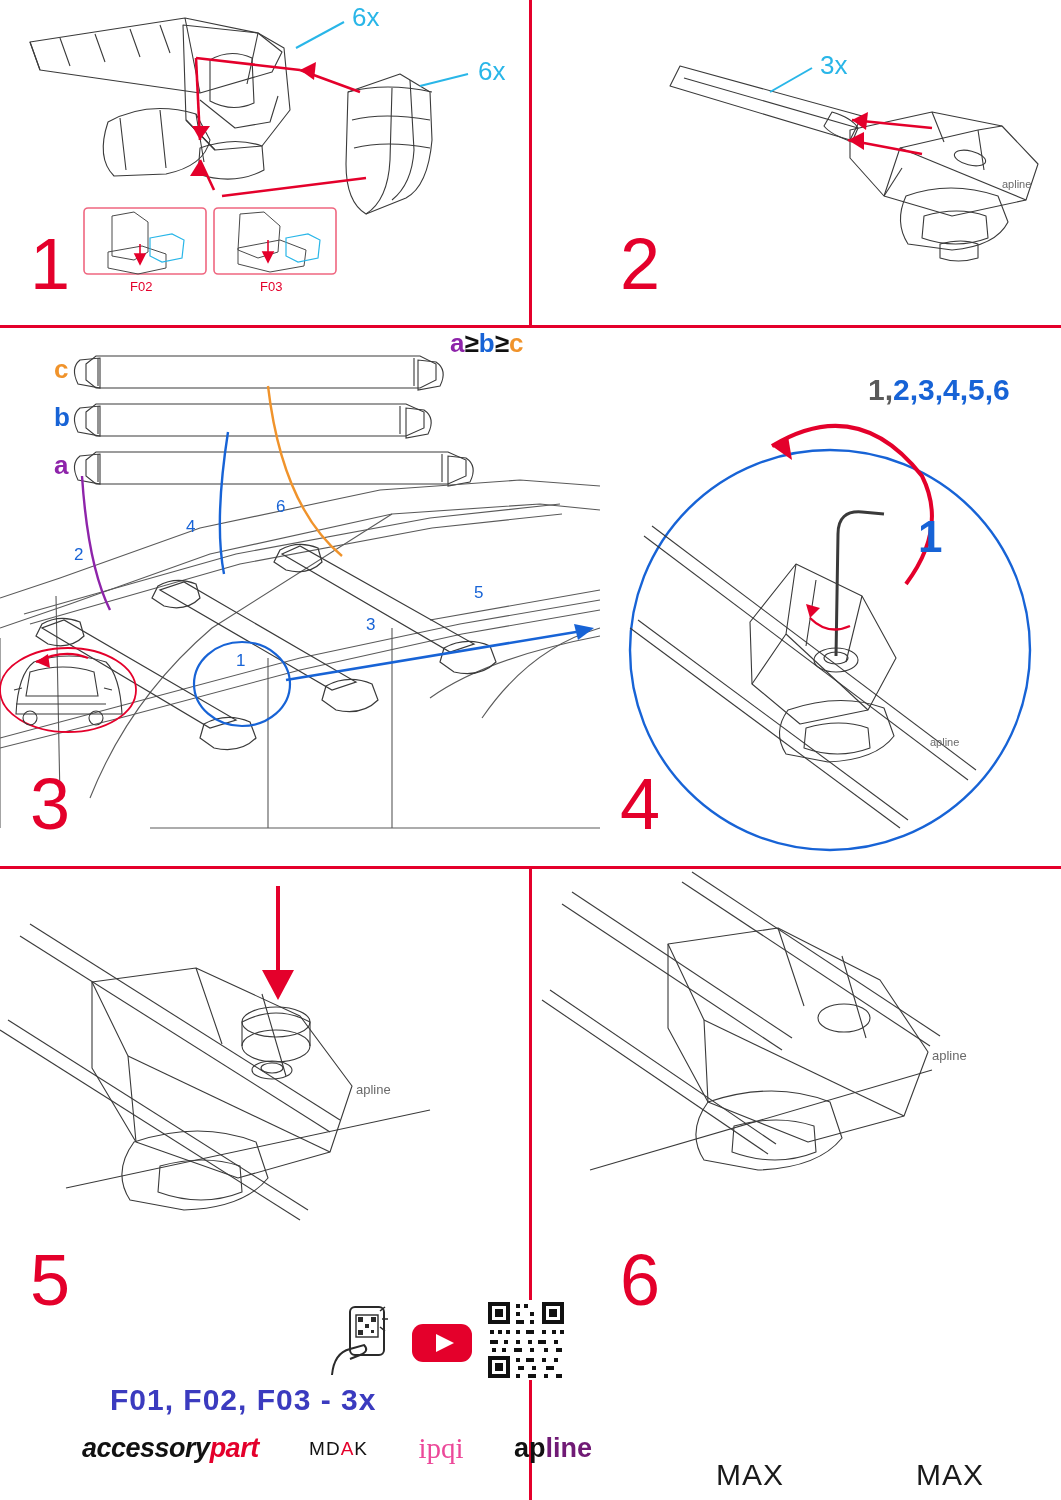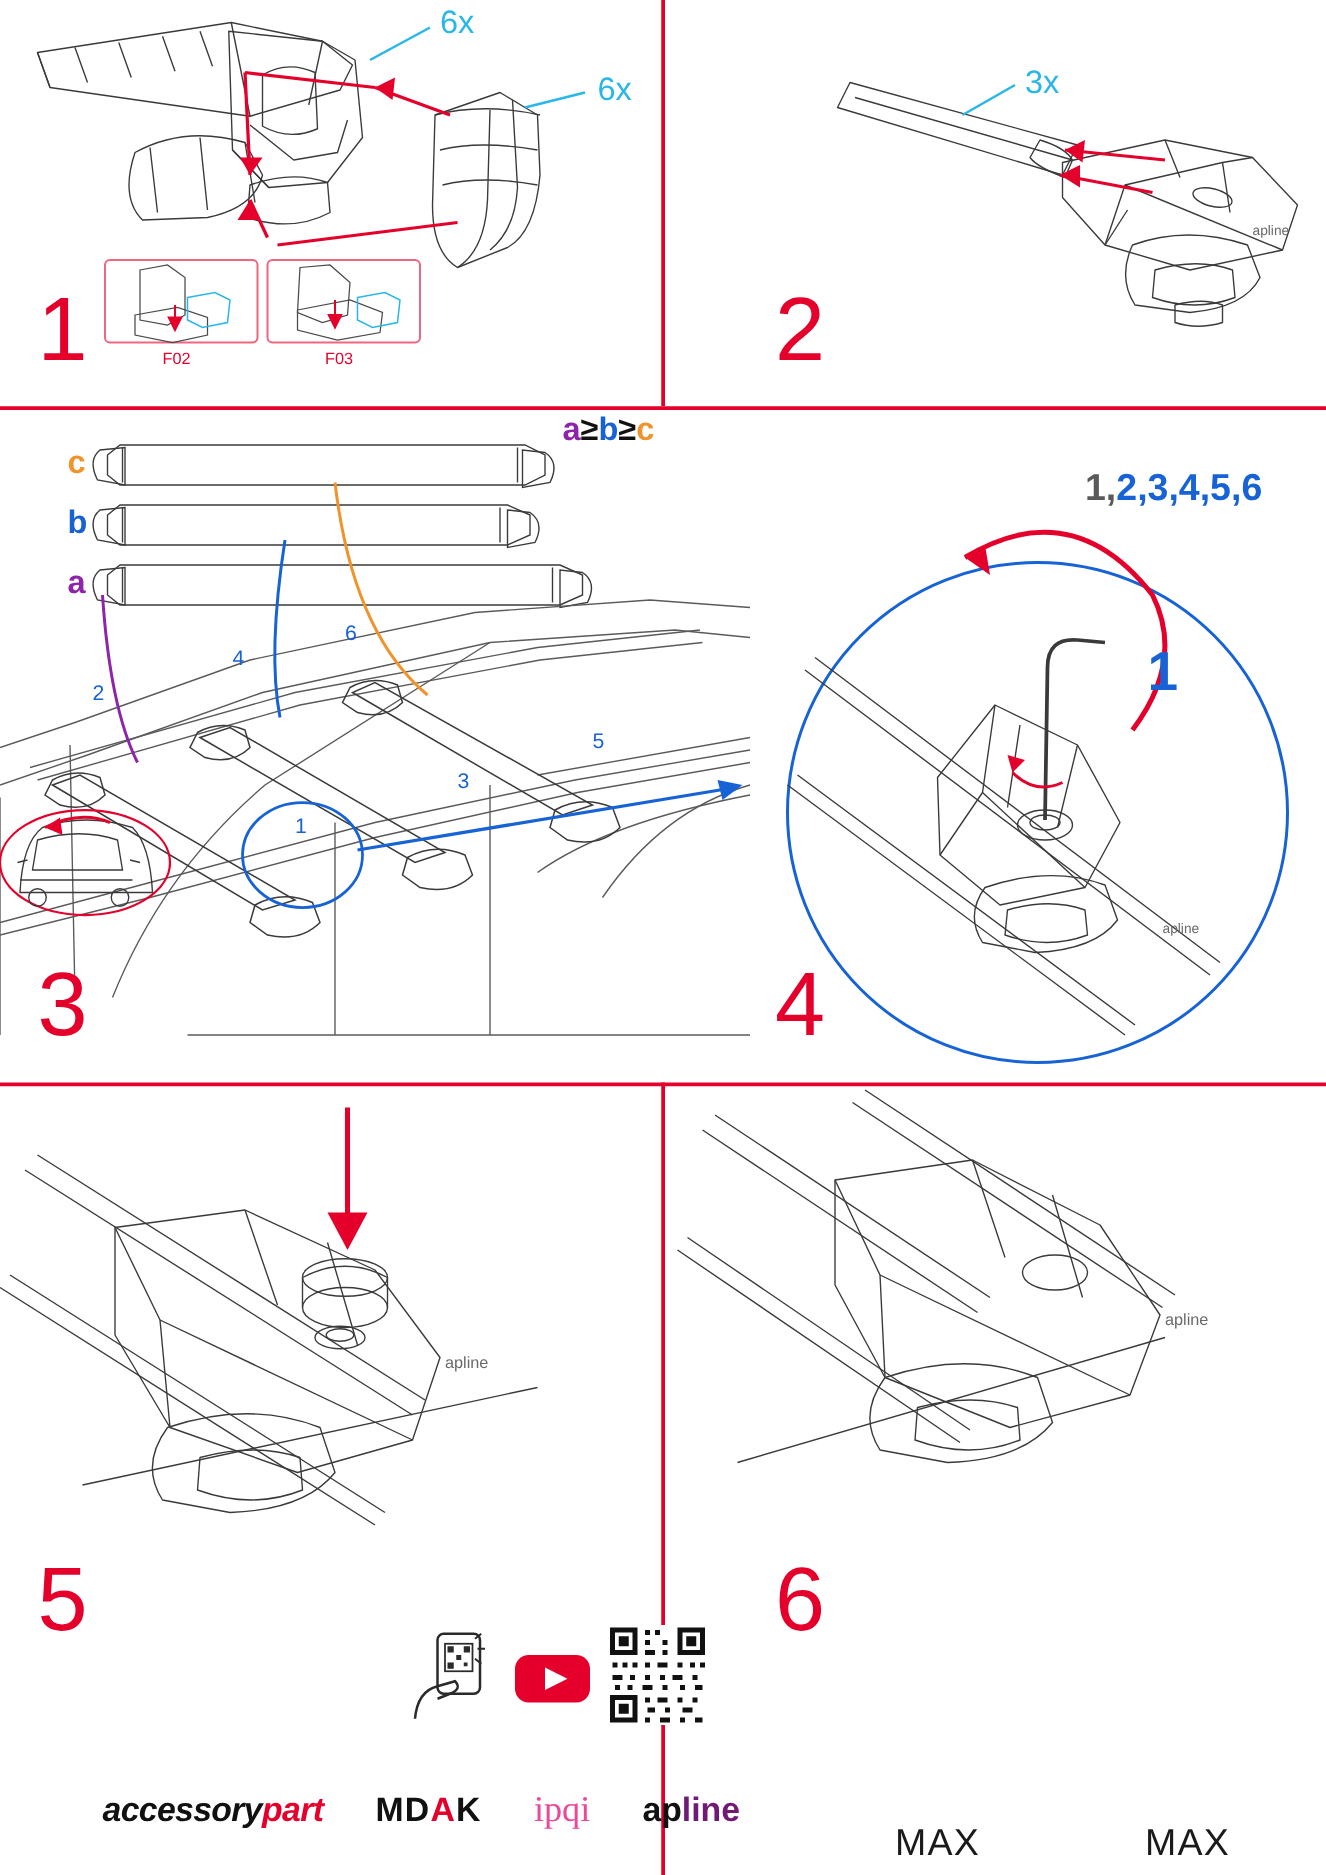--- a/index.html
+++ b/index.html
@@ -15,21 +15,21 @@
   .abc{font-size:26px;font-weight:bold;font-family:"Liberation Sans",sans-serif;}
   .big1{fill:#1763d6;font-size:44px;font-weight:bold;}
   .seq{font-size:30px;font-weight:bold;font-family:"Liberation Sans",sans-serif;}
   .brandrow{position:absolute;display:flex;align-items:center;}
   .maxlabel{font-size:30px;letter-spacing:1px;color:#1a1a1a;font-family:"Liberation Sans",sans-serif;margin-top:24px;}
   .kgtxt{fill:#e4002b;font-size:30px;font-weight:bold;font-family:"Liberation Sans",sans-serif;}
   .partstxt{font-size:30px;font-weight:bold;color:#3b3bbf;font-family:"Liberation Sans",sans-serif;letter-spacing:1px;}
   .qrbox{position:absolute;}
   .logo-accessory{font-size:27px;font-weight:bold;color:#111;letter-spacing:-0.5px;font-style:italic;}
   .logo-accessory .p{color:#e4002b;}
-  .logo-mdak{font-size:27px;font-weight:bold;color:#111;letter-spacing:1px;}
+  .logo-mdak{font-size:19px;font-weight:normal;color:#111;letter-spacing:1px;}
   .logo-mdak .a{color:#e4002b;}
   .logo-ipqi{font-size:29px;color:#ec4899;font-family:Liberation Serif, serif;}
   .logo-apline{font-size:27px;font-weight:bold;color:#111;}
   .logo-apline .l{color:#701a75;}
   .small-cap{font-size:13px;fill:#e4002b;font-family:"Liberation Sans",sans-serif;}
 </style>
 </head>
 <body>
 
 <div class="sheet">
@@ -309,20 +309,21 @@
       </g>
       <g stroke="#e4002b" stroke-width="4" fill="none">
         <path d="M278 16 L278 108"></path>
       </g>
       <polygon points="278,130 262,100 294,100" fill="#e4002b"></polygon>
       <text x="356" y="224" font-size="13" fill="#6a6a6a" font-family="Liberation Sans">apline</text>
     </svg>
     <div class="step-num" style="left:30px;top:374px;">5</div>
   </div>
 
+  <div class="partstxt" style="position:absolute;left:110px;top:1383px;">F01, F02, F03 - 3x</div>
 
   <div class="qrbox" style="left:330px;top:1305px;">
     <svg width="58" height="72" viewBox="0 0 58 72">
       <rect x="20" y="2" width="34" height="48" rx="5" fill="none" stroke="#2a2a2a" stroke-width="2"></rect>
       <rect x="26" y="10" width="22" height="22" fill="none" stroke="#2a2a2a" stroke-width="1.4"></rect>
       <g fill="#2a2a2a">
         <rect x="28" y="12" width="5" height="5"></rect>
           <rect x="41" y="12" width="5" height="5"></rect>
         <rect x="28" y="25" width="5" height="5"></rect>
           <rect x="35" y="19" width="4" height="4"></rect>

